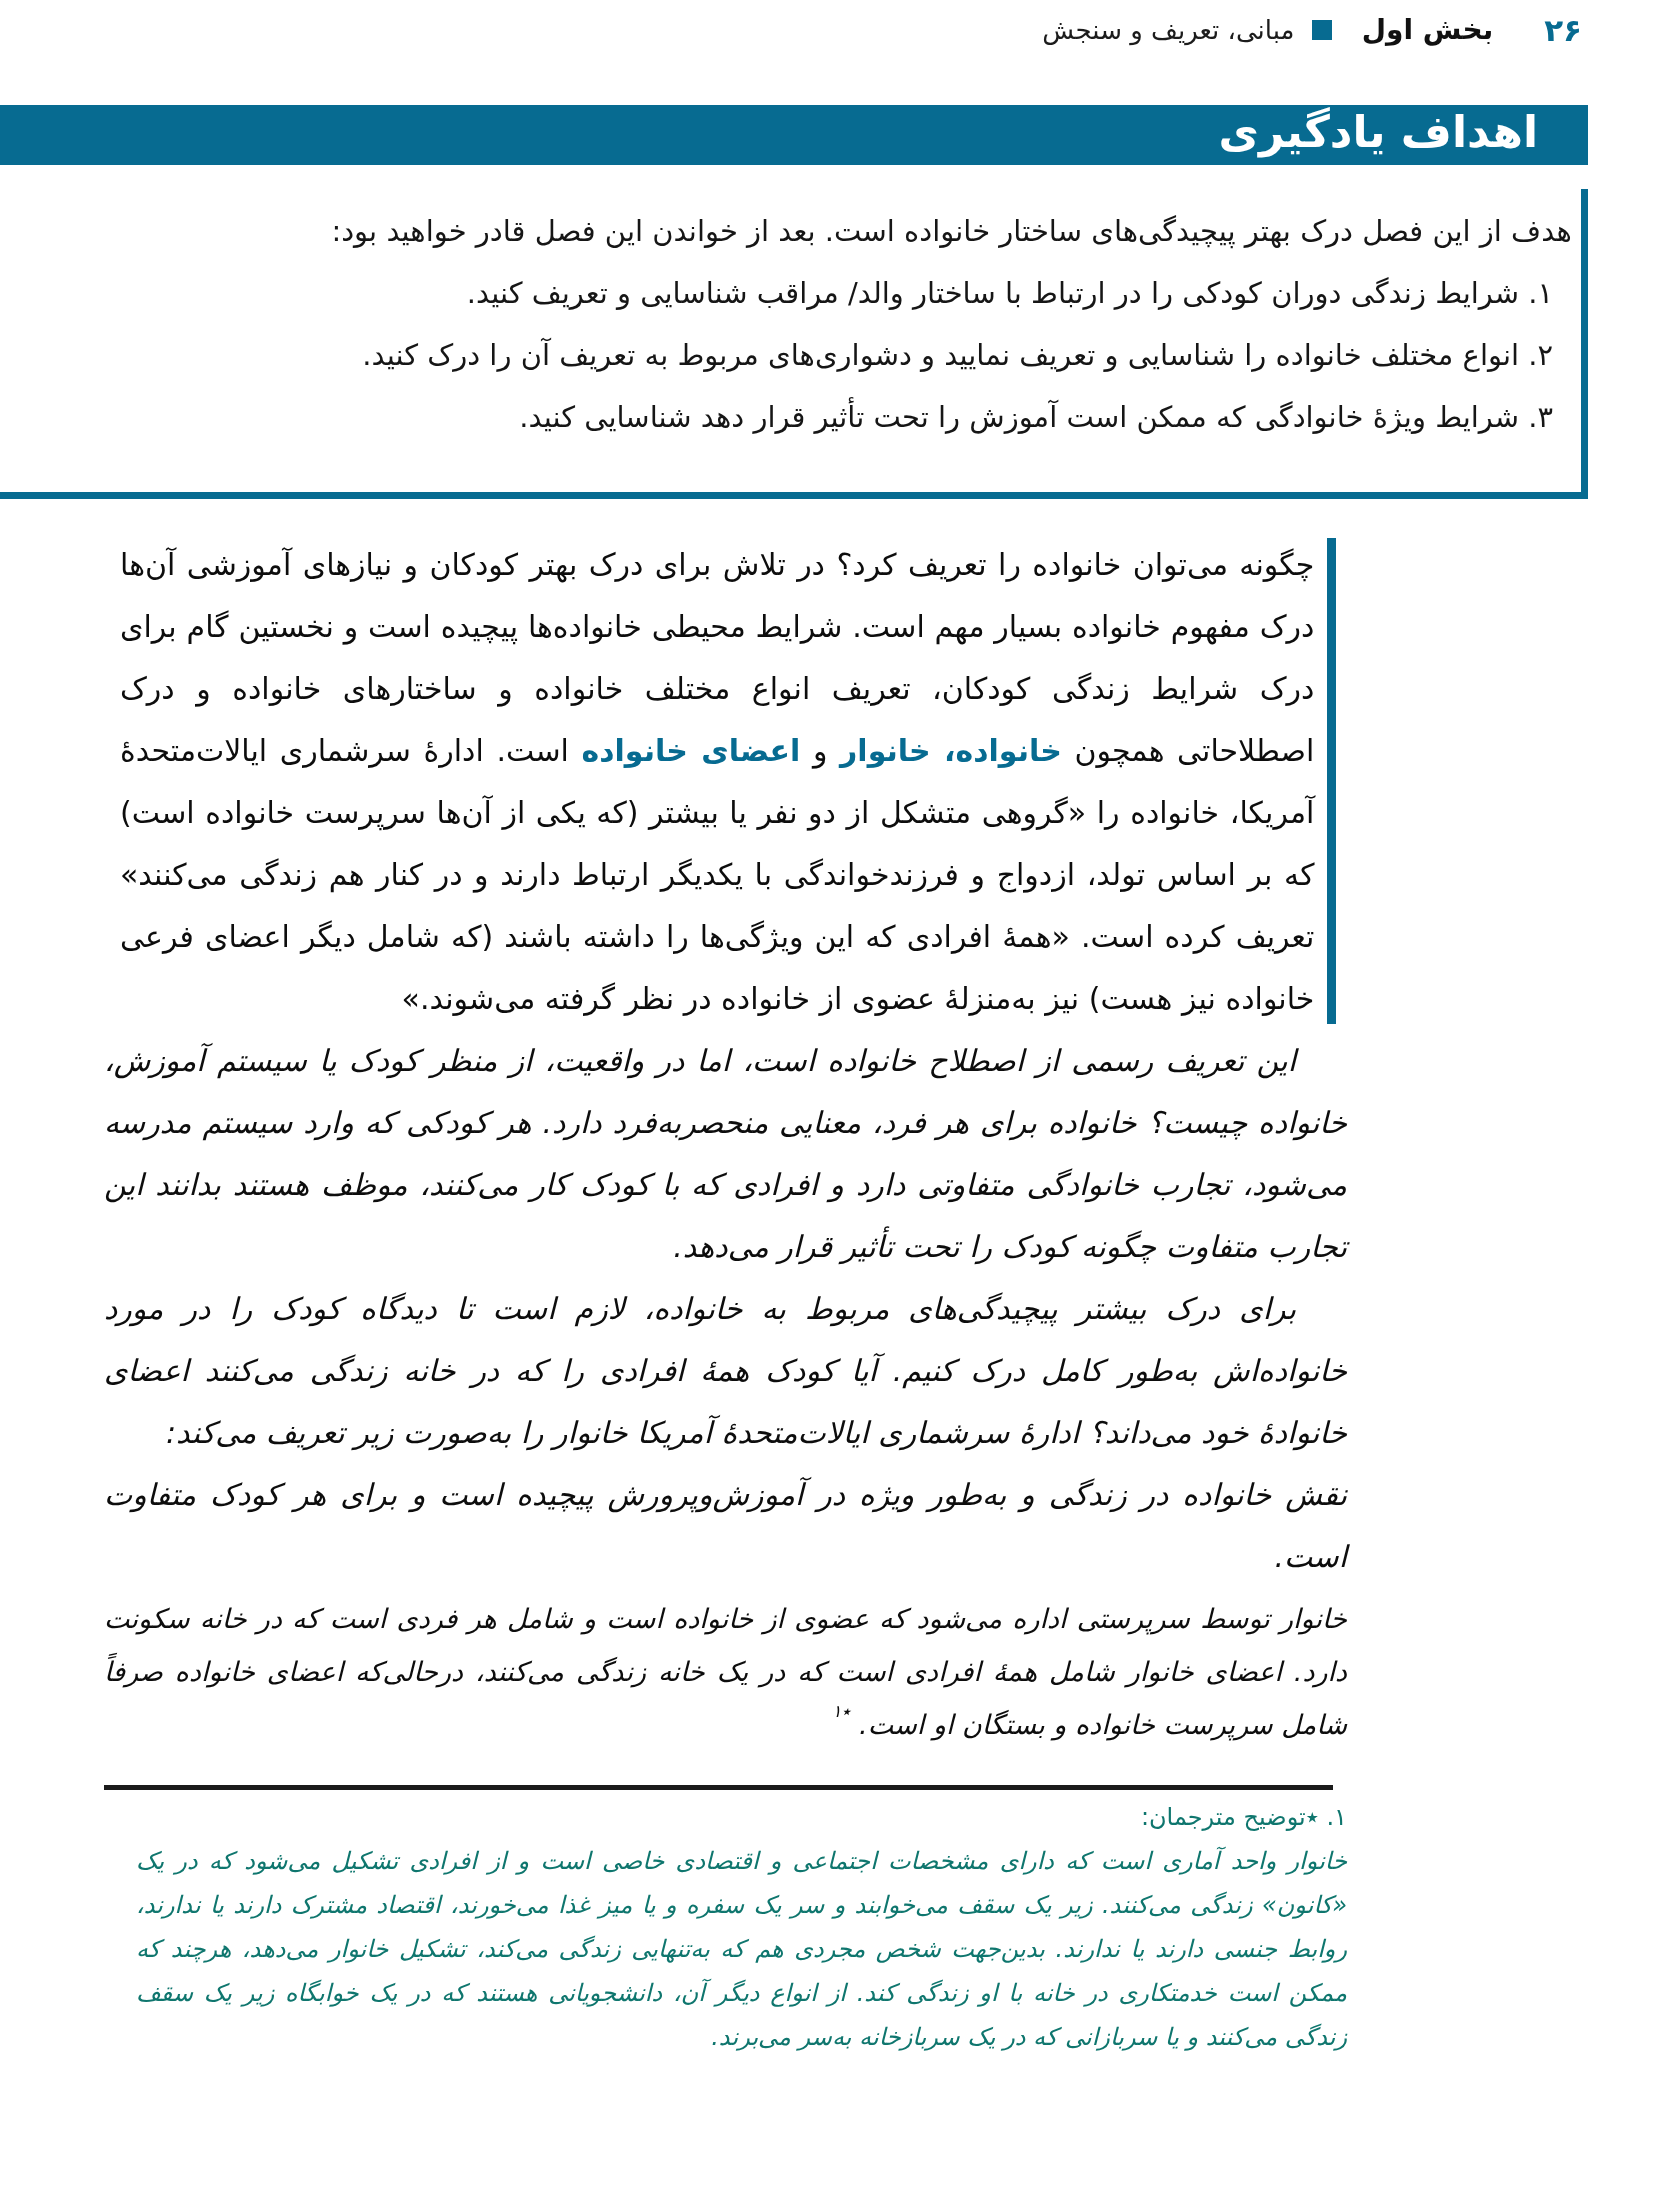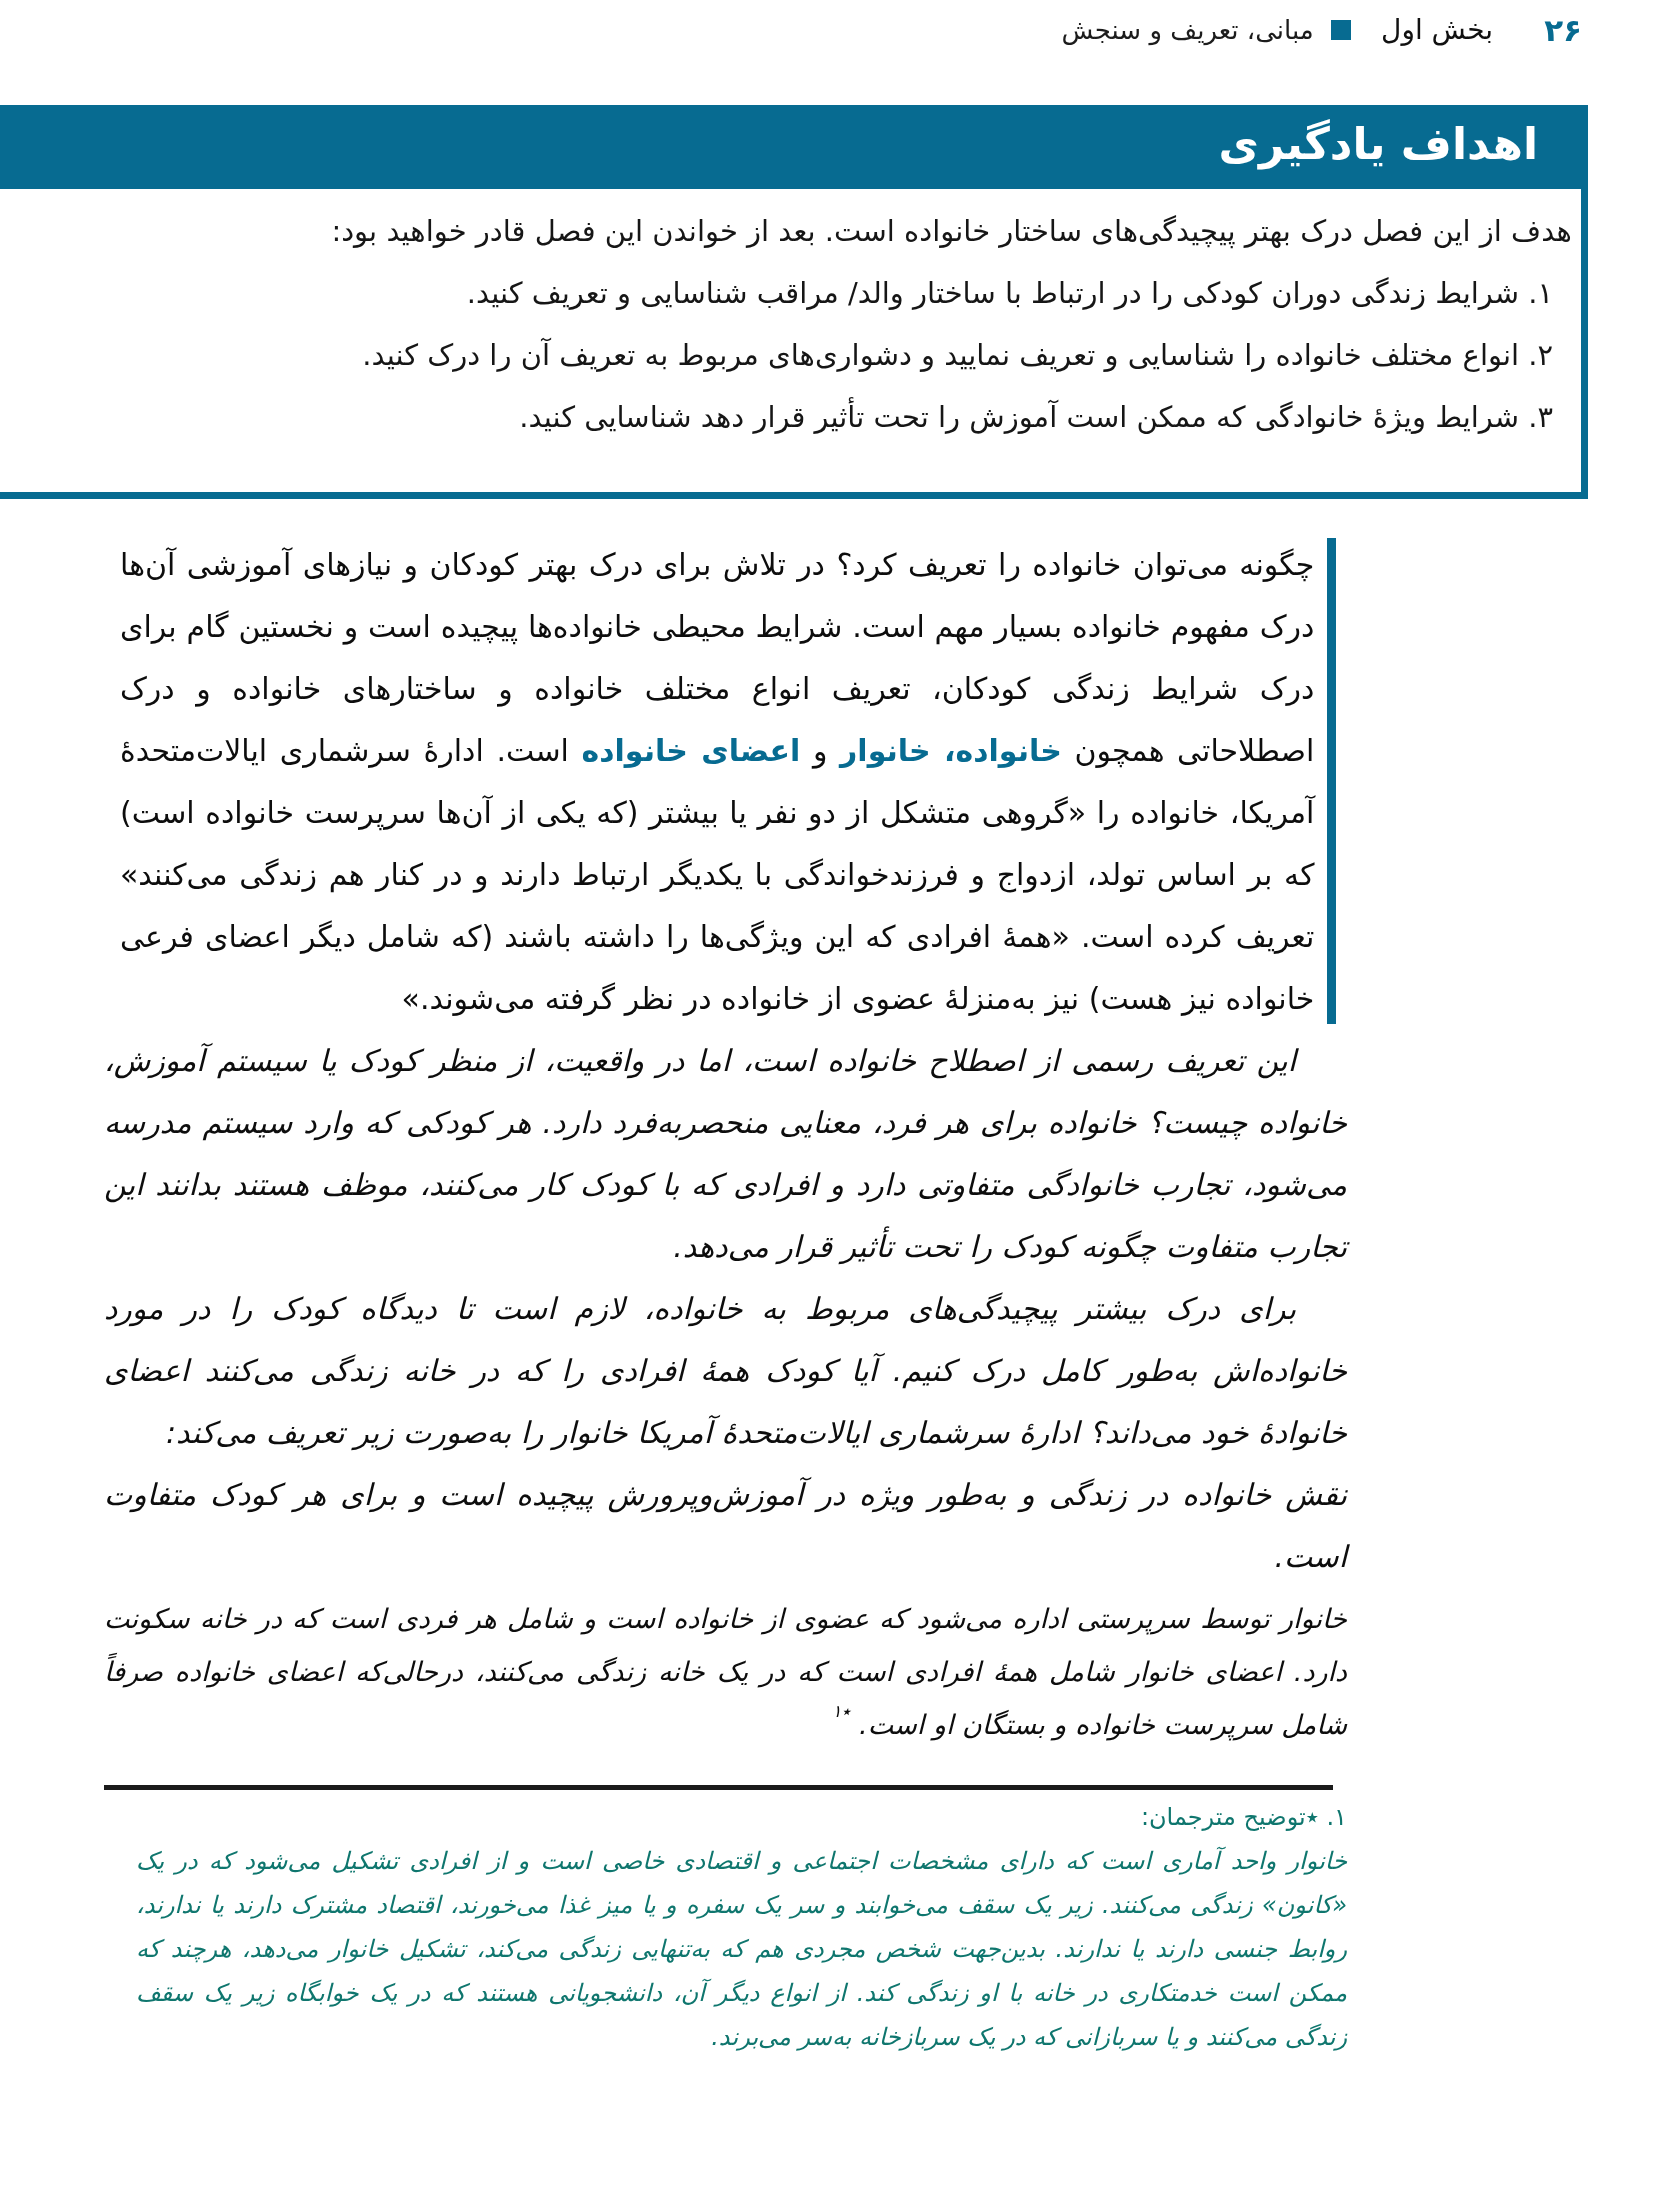--- a/index.html
+++ b/index.html
@@ -18,30 +18,30 @@
   
   .page-header{
     position:absolute; top:9.3px; right:96px;
     display:flex; align-items:center;
     height:41px;
   }
   .page-number{
     font-size:31px; font-weight:700; color:var(--accent);
     margin-left:51px;
   }
-  .section-title{ font-size:28px; font-weight:400; color:#111; }
+  .section-title{ font-size:28px; font-weight:700; color:#111; }
   .section-square{
     width:19.6px; height:19.6px; background:var(--accent);
     margin:0 30px 0 17.7px; flex:0 0 auto;
   }
   .subsection-title{ font-size:26px; font-weight:400; color:#1c1c1c; }
 
   
   .banner{
-    position:absolute; top:105px; left:0; width:1588px; height:84px;
+    position:absolute; top:105px; left:0; width:1588px; height:60px;
     background:var(--accent);
     display:flex; align-items:center; justify-content:flex-start;
     padding-right:50px;
   }
   .banner-title{
     color:#ffffff; font-size:44px; font-weight:700;
     letter-spacing:0; line-height:1;
     padding-bottom:5.6px;
   }
   .objectives-box{

